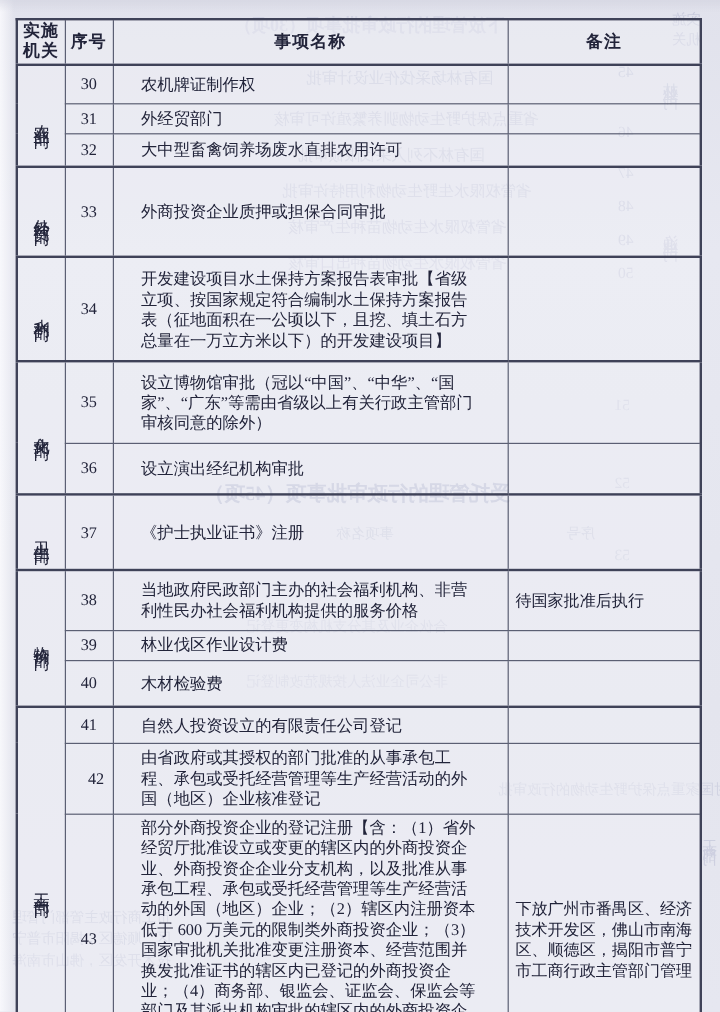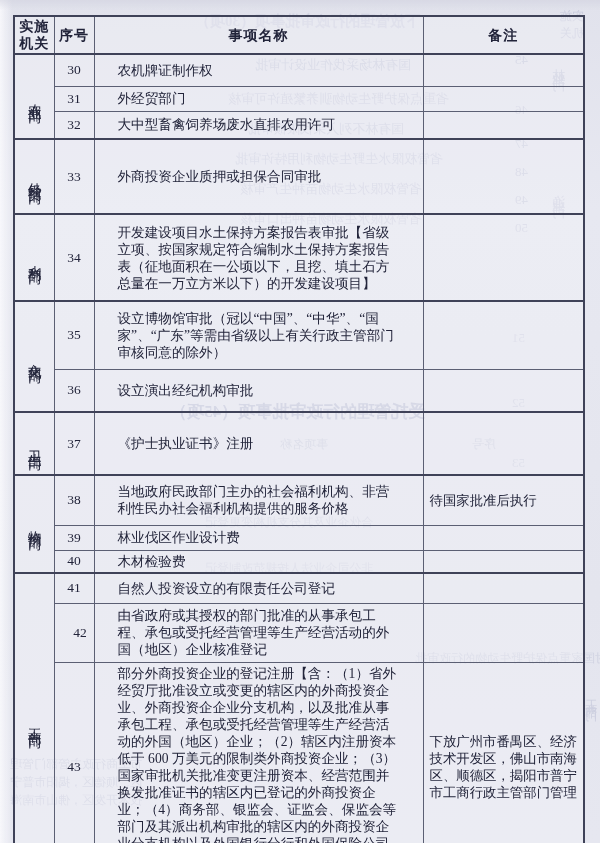--- a/index.html
+++ b/index.html
@@ -204,21 +204,21 @@
           <td class="no" style="height: 50px;">38</td>
           <td class="item">当地政府民政部门主办的社会福利机构、非营利性民办社会福利机构提供的服务价格</td>
           <td class="remark">待国家批准后执行</td>
         </tr>
         <tr>
           <td class="no" style="height: 25px;">39</td>
           <td class="item">林业伐区作业设计费</td>
           <td class="remark"></td>
         </tr>
         <tr>
-          <td class="no" style="height: 23px;">40</td>
+          <td class="no" style="height: 39px;">40</td>
           <td class="item">木材检验费</td>
           <td class="remark"></td>
         </tr>
         <tr class="group-start">
           <td class="agency" rowspan="3">工商部门</td>
           <td class="no" style="height: 30px;">41</td>
           <td class="item">自然人投资设立的有限责任公司登记</td>
           <td class="remark"></td>
         </tr>
         <tr>

